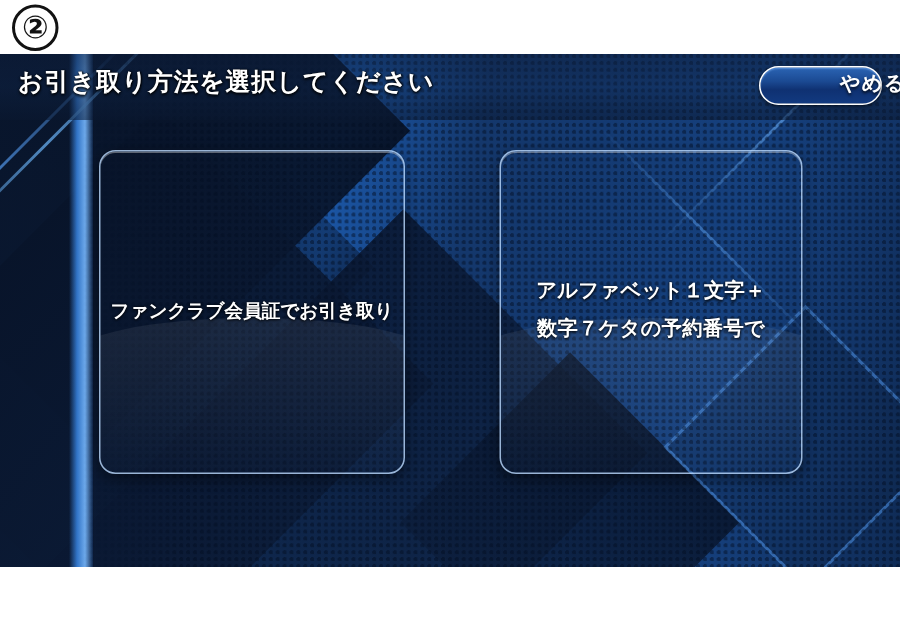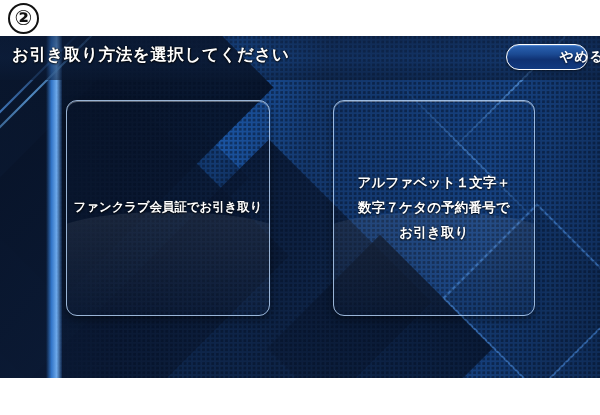--- a/index.html
+++ b/index.html
@@ -349,19 +349,18 @@
   <div class="panel panel-left">
     <div class="panel-text">
       <span class="line">ファンクラブ会員証でお引き取り</span>
     </div>
   </div>
 
   <div class="panel panel-right">
     <div class="panel-text">
       <span class="line">アルファベット１文字＋</span>
       <span class="line">数字７ケタの予約番号で</span>
-      <span class="line">お引き取り</span>
     </div>
   </div>
 
   <div class="bottom-strip"></div>
 
 </div>
 
 </body></html>

